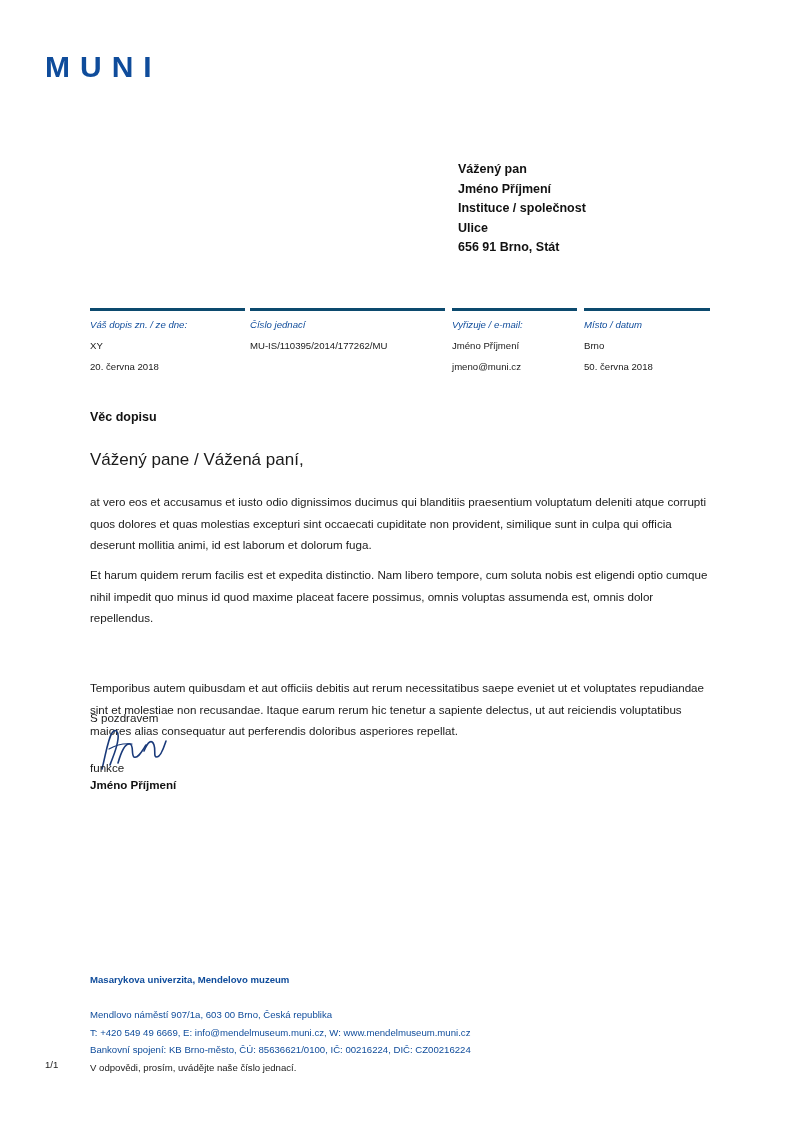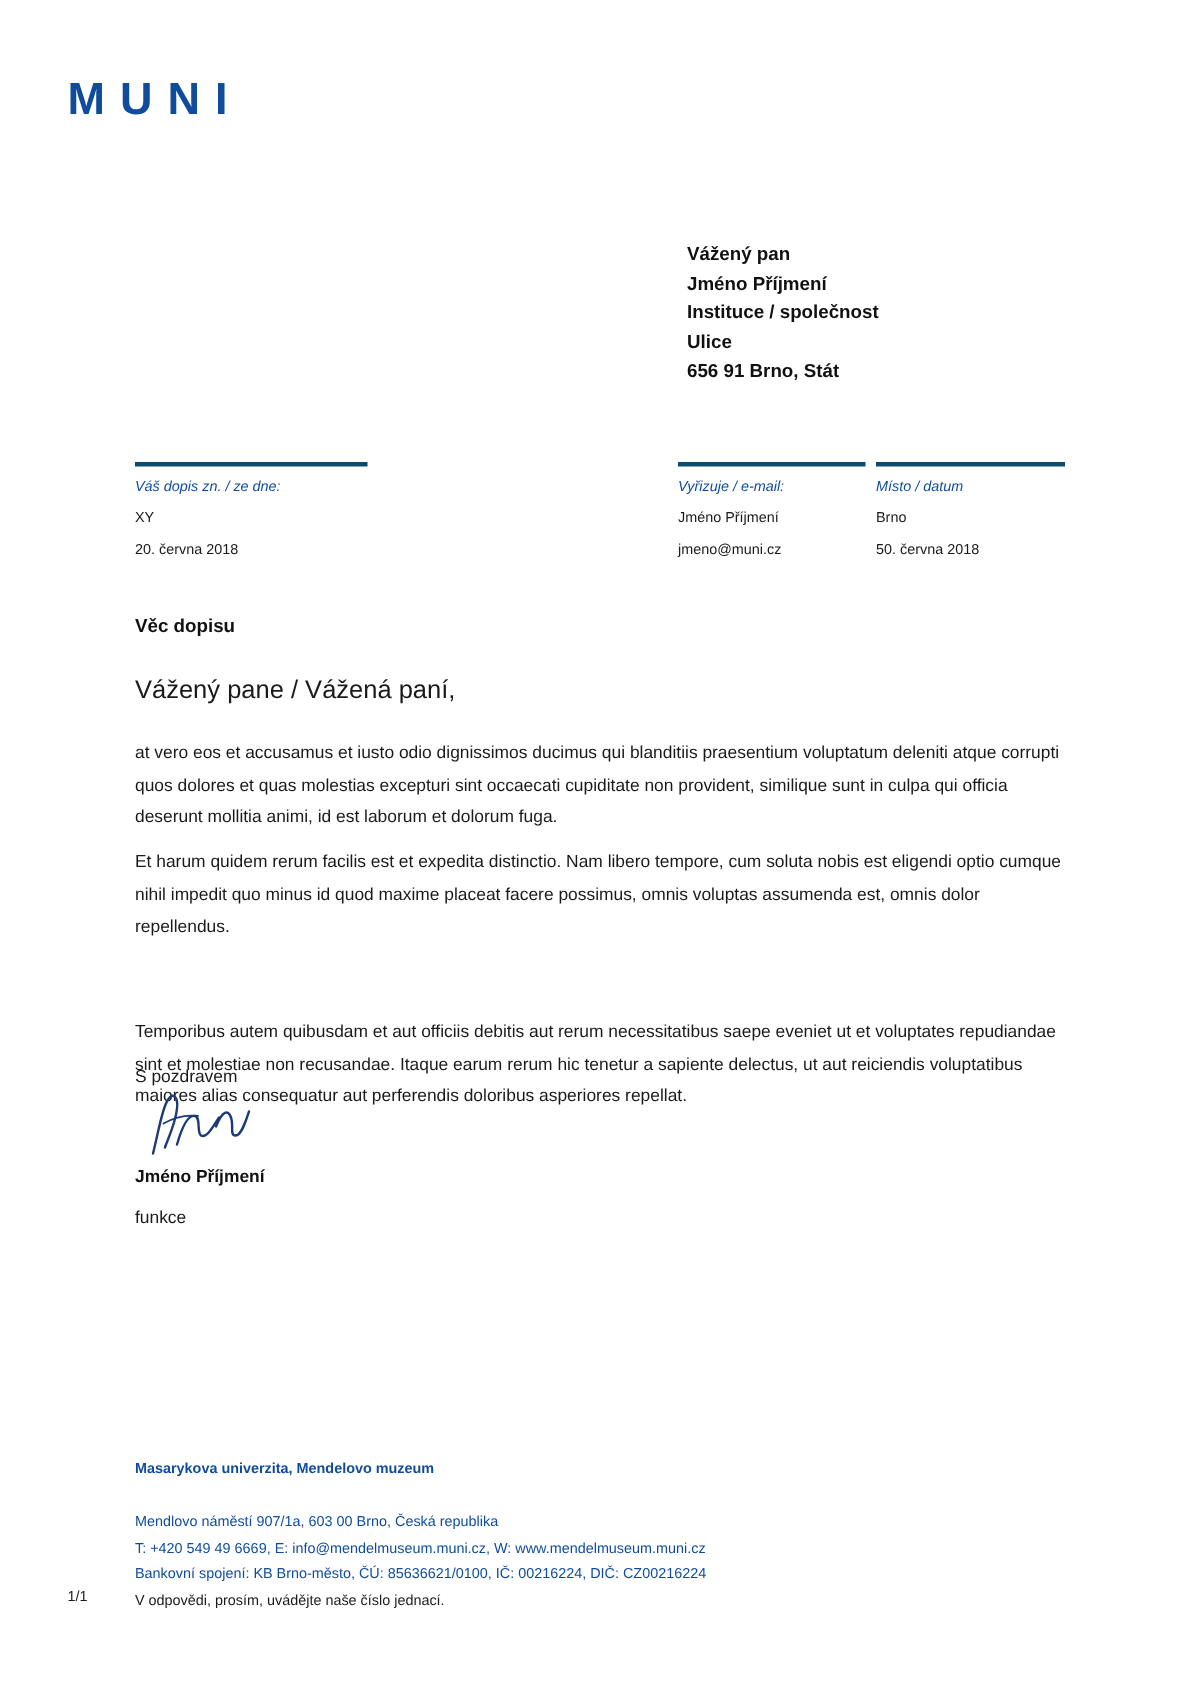--- a/index.html
+++ b/index.html
@@ -137,21 +137,21 @@
     position: absolute;
     left: 90px;
     top: 778px;
     font-size: 11.6px;
     font-weight: bold;
     color: #111;
   }
   .signer-role {
     position: absolute;
     left: 90px;
-    top: 805px;
+    top: 761px;
     font-size: 11.6px;
     color: #1a1a1a;
   }
 
   
   .footer-title {
     position: absolute;
     left: 90px;
     top: 974px;
     font-size: 9.6px;
@@ -193,20 +193,24 @@
     <div>Instituce / společnost</div>
     <div>Ulice</div>
     <div>656 91 Brno, Stát</div>
   </div>
 
   <div class="refrow">
     <div class="refcol c1">
       <span class="hd">Váš dopis zn. / ze dne:</span>
       <span class="val">XY</span>
       <span class="val">20. června 2018</span>
+    </div>
+    <div class="refcol c2">
+      <span class="hd">Číslo jednací</span>
+      <span class="val">MU-IS/110395/2014/177262/MU</span>
     </div>
     <div class="refcol c3">
       <span class="hd">Vyřizuje / e-mail:</span>
       <span class="val">Jméno Příjmení</span>
       <span class="val">jmeno@muni.cz</span>
     </div>
     <div class="refcol c4">
       <span class="hd">Místo / datum</span>
       <span class="val">Brno</span>
       <span class="val">50. června 2018</span>

